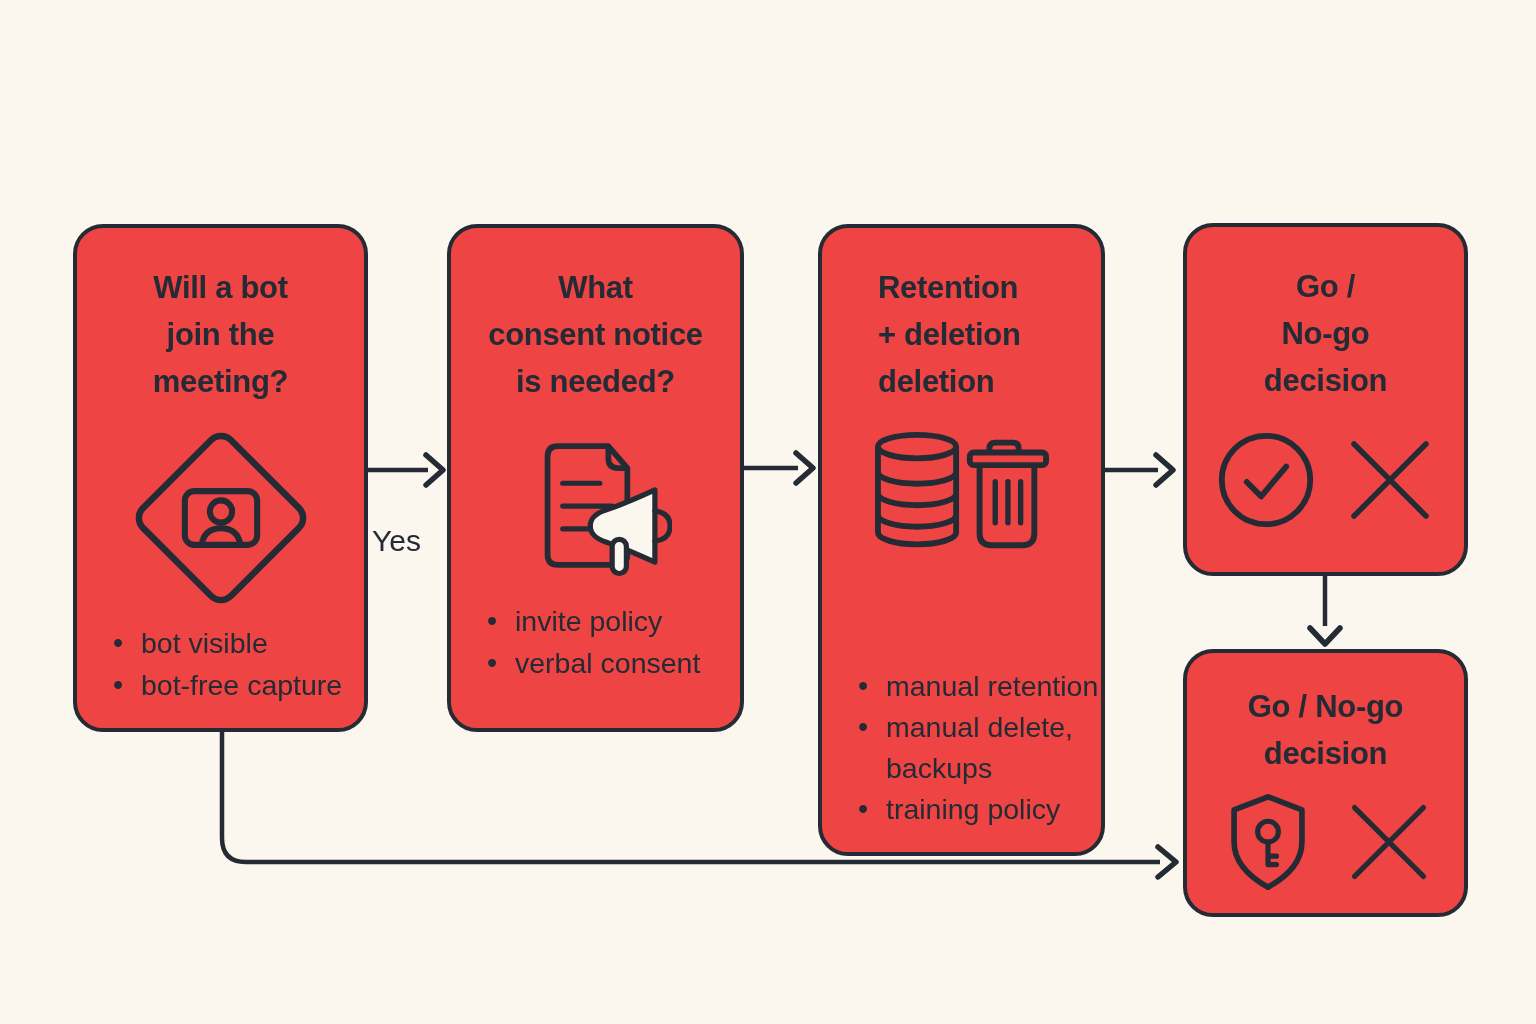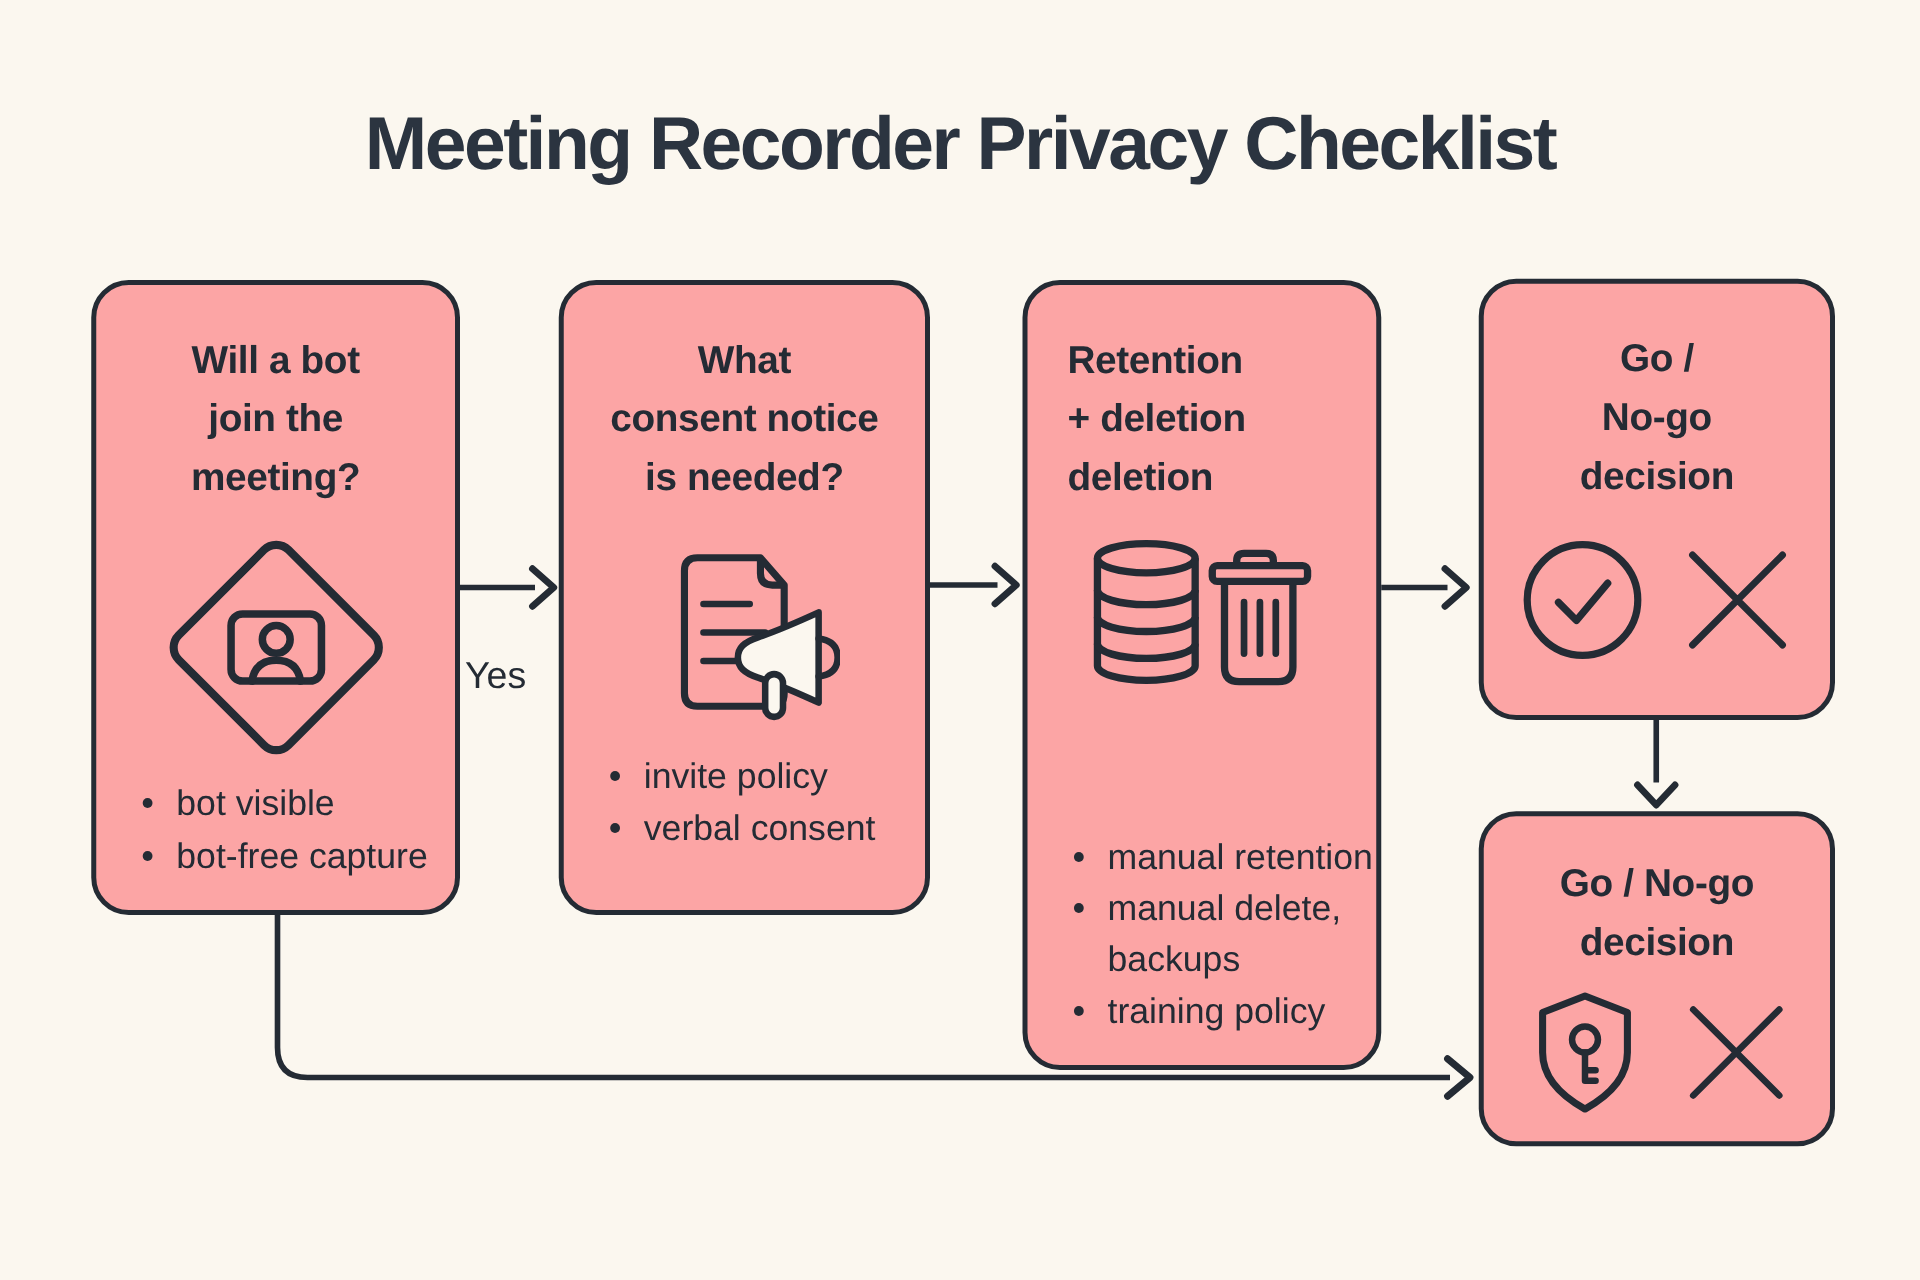--- a/index.html
+++ b/index.html
@@ -9,28 +9,28 @@
     color:#242B34;
   }
   .canvas{position:relative;width:1536px;height:1024px;overflow:hidden;background:#FBF7EF;}
   h1.page-title{
     position:absolute;top:80px;left:0;width:100%;margin:0;
     text-align:center;font-size:60px;font-weight:700;letter-spacing:-2px;color:#2B3440;
   }
   .box{
     position:absolute;box-sizing:border-box;
     border:4.5px solid #242B34;border-radius:30px;
-    background:#fca5a5;z-index:2;
+    background:#ef4444;z-index:2;
   }
   .box-title{
     margin-top:36px;font-size:31px;font-weight:700;line-height:47px;
     text-align:center;color:#242B34;letter-spacing:-0.3px;
   }
   .box-title .tl{display:block;}
-  .box.retention .box-title{text-align:left;padding-left:32px;}
+  .box.retention .box-title{text-align:left;padding-left:56px;}
   .box.decision-bottom .box-title{margin-top:30px;}
   .icon-wrap{display:flex;justify-content:center;align-items:center;}
   .bullets{
     position:absolute;left:34px;margin:0;padding:0;list-style:none;
     font-size:28.5px;line-height:42px;color:#242B34;
   }
   .bullets li{position:relative;padding-left:30px;}
   .bullets li::before{content:"\2022";position:absolute;left:2px;top:0;font-size:29px;}
   .box.retention .bullets{line-height:41px;}
   .box.retention .bullets li{width:238px;}
@@ -39,21 +39,20 @@
     font-size:30px;color:#242B34;z-index:3;
   }
   svg.connectors{position:absolute;left:0;top:0;z-index:1;}
   svg *{vector-effect:none;}
 </style>
 </head>
 <body>
 
 <div class="canvas">
 
-  <h1 class="page-title">Meeting Recorder Privacy Checklist</h1>
 
   <svg class="connectors" width="1536" height="1024" viewBox="0 0 1536 1024" fill="none" stroke="#242B34" stroke-width="4.5">
     <path d="M368 470 H428"></path>
     <polyline points="426,455 443,470 426,485" stroke-width="5.5" stroke-linecap="round" stroke-linejoin="round"></polyline>
     <path d="M744 468 H798"></path>
     <polyline points="796,453 813,468 796,483" stroke-width="5.5" stroke-linecap="round" stroke-linejoin="round"></polyline>
     <path d="M1105 470 H1158"></path>
     <polyline points="1156,455 1173,470 1156,485" stroke-width="5.5" stroke-linecap="round" stroke-linejoin="round"></polyline>
     <path d="M1325 576 V626"></path>
     <polyline points="1310,628 1325,644 1340,628" stroke-width="5.5" stroke-linecap="round" stroke-linejoin="round"></polyline>

